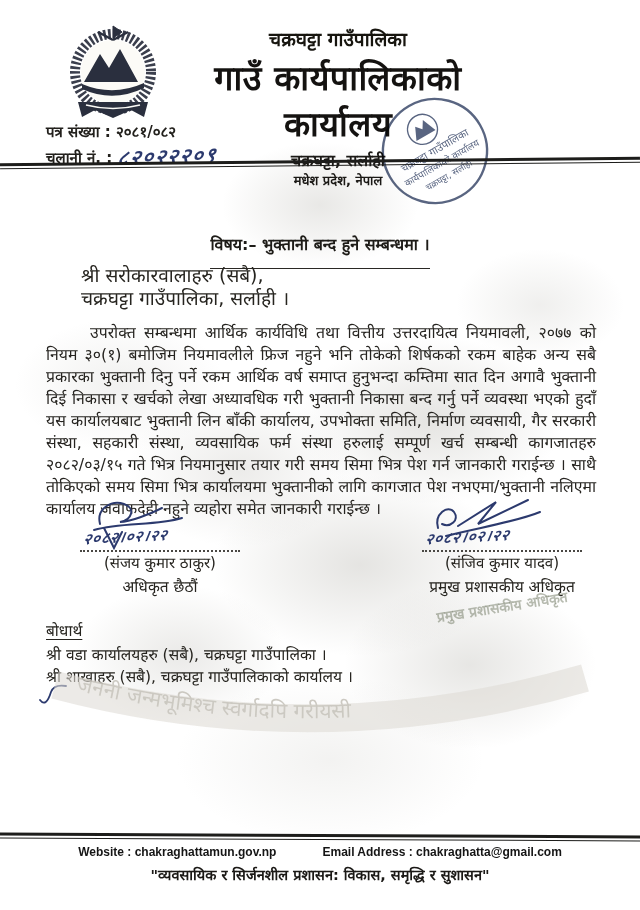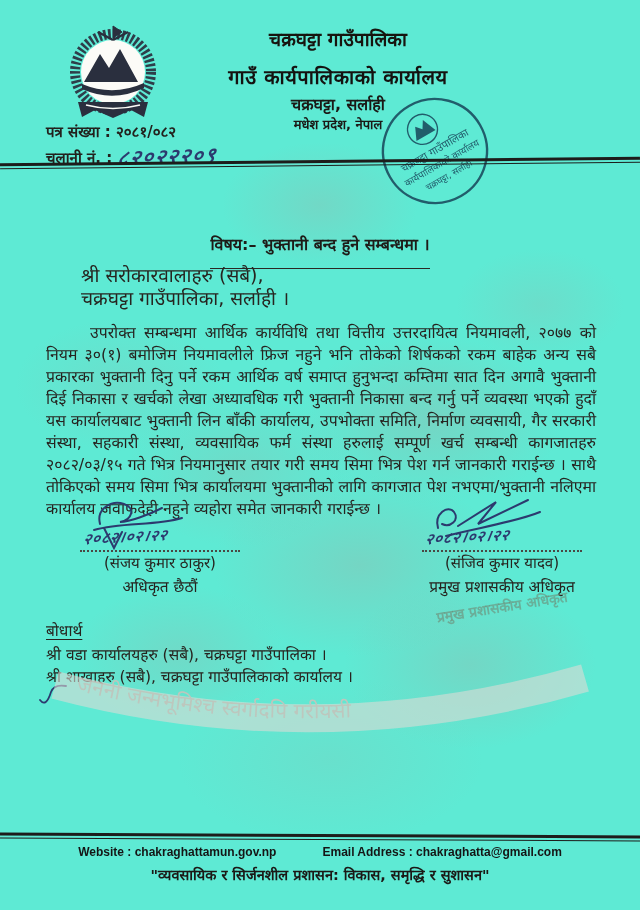--- a/index.html
+++ b/index.html
@@ -1,18 +1,18 @@
 <!DOCTYPE html>
 <html><head>
 <meta charset="utf-8">
 <style>
   html,body{margin:0;padding:0;background:#e8e6e2;}
   .page{
     position:relative;width:640px;height:910px;margin:0 auto;
-    background:#5eead4;overflow:hidden;
+    background:#ffffff;overflow:hidden;
     font-family:"DejaVu Sans","Liberation Sans",sans-serif;
     color:#2e2c29;
   }
   
   .blotches{
     position:absolute;inset:0;pointer-events:none;
     background:
       radial-gradient(140px 90px at 320px 205px, rgba(168,166,158,.26), transparent 70%),
       radial-gradient(190px 120px at 430px 420px, rgba(168,166,158,.30), transparent 70%),
       radial-gradient(160px 110px at 240px 470px, rgba(168,166,158,.22), transparent 70%),
@@ -20,21 +20,21 @@
       radial-gradient(150px 100px at 180px 655px, rgba(168,166,158,.24), transparent 70%),
       radial-gradient(180px 120px at 470px 665px, rgba(168,166,158,.28), transparent 70%),
       radial-gradient(120px 80px at 540px 305px, rgba(168,166,158,.18), transparent 70%),
       radial-gradient(150px 95px at 120px 385px, rgba(168,166,158,.16), transparent 70%),
       radial-gradient(220px 120px at 330px 760px, rgba(168,166,158,.14), transparent 70%);
   }
   .abs{position:absolute;}
   
   .hdr-center{left:168px;top:26px;width:340px;text-align:center;}
   .hdr-muni{font-size:19px;font-weight:700;color:#17150f;}
-  .hdr-office{font-size:20px;font-weight:700;color:#141210;margin-top:11px;letter-spacing:.5px;}
+  .hdr-office{font-size:34px;font-weight:700;color:#141210;margin-top:2px;letter-spacing:.5px;}
   .hdr-place{font-size:16px;font-weight:700;margin-top:3px;color:#1b1916;}
   .hdr-prov{font-size:13px;font-weight:700;color:#1b1916;}
   .refs{left:46px;top:120px;font-size:15px;font-weight:600;color:#23211d;line-height:24px;}
   .hand{
     display:inline-block;color:#2c3a6e;font-size:20px;font-weight:600;
     transform:skewX(-10deg) rotate(-2deg);letter-spacing:2px;font-style:italic;
   }
   .divider{left:0;top:160px;width:640px;transform:rotate(-0.6deg);}
   .divider .l1{height:3px;background:#1d1d1b;}
   .divider .l2{height:1px;background:#1d1d1b;margin-top:2px;}

